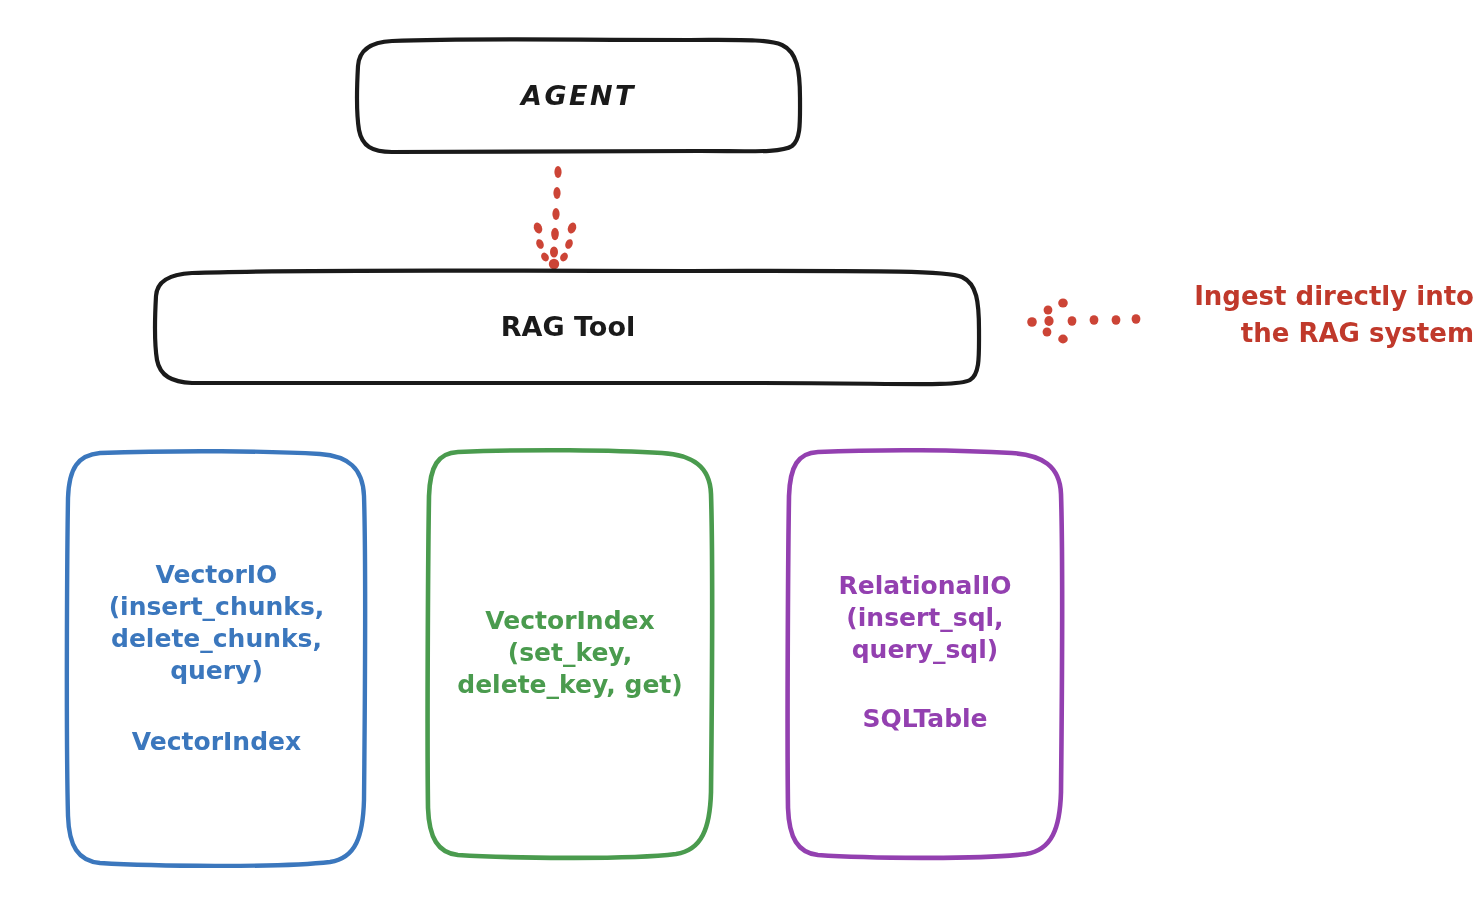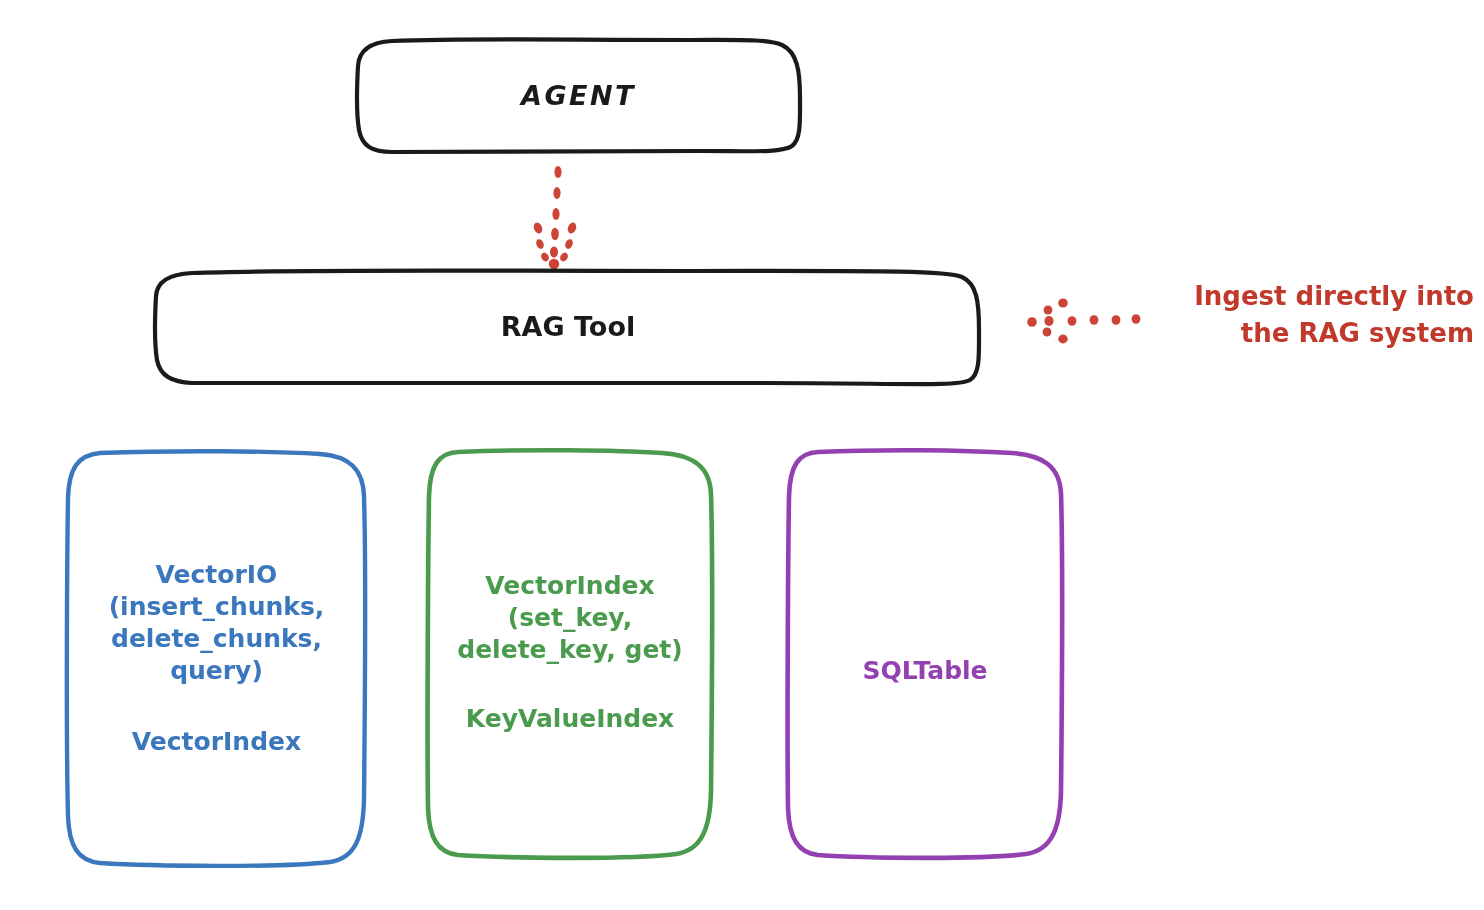--- a/index.html
+++ b/index.html
@@ -218,23 +218,25 @@
 (insert_chunks,
 delete_chunks,
 query)</span>
     <span class="node-sub">VectorIndex</span>
   </div>
 
   <div class="node-label box-keyvalue">
     <span class="node-title">VectorIndex
 (set_key,
 delete_key, get)</span>
-    <span class="node-sub">KeyValueIndex</span>
   </div>
 
   <div class="node-label box-relational">
+    <span class="node-title">RelationalIO
+(insert_sql,
+query_sql)</span>
     <span class="node-sub">SQLTable</span>
   </div>
 
   <div class="annotation">Ingest directly into
 the RAG system</div>
 
 </div>
 
 </body></html>

